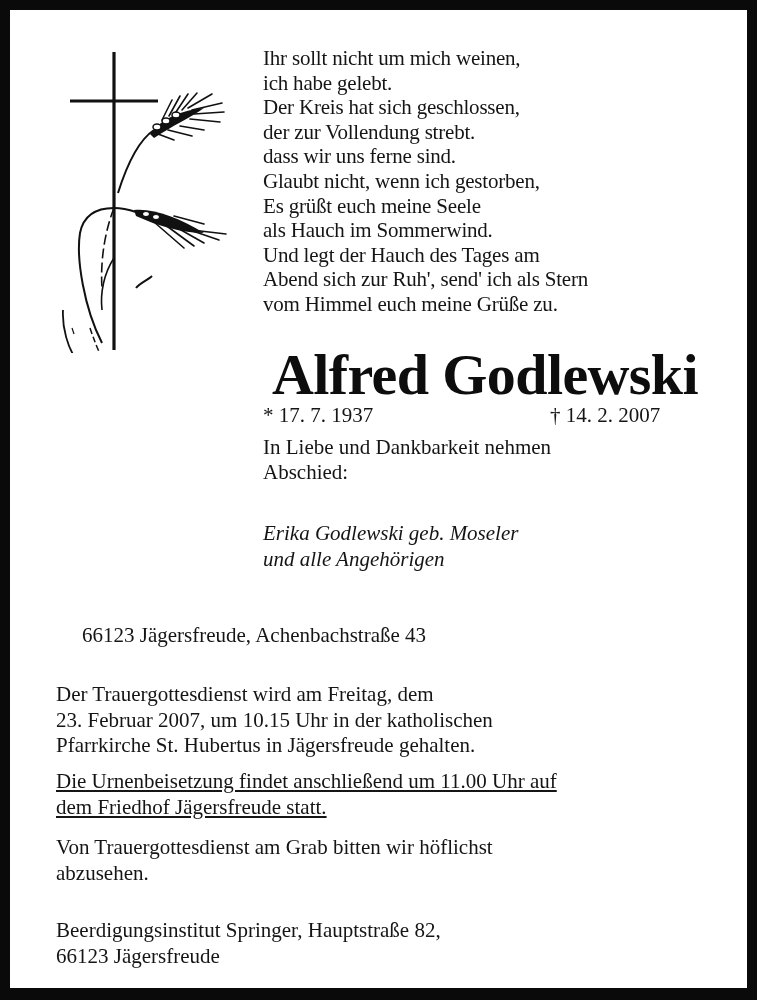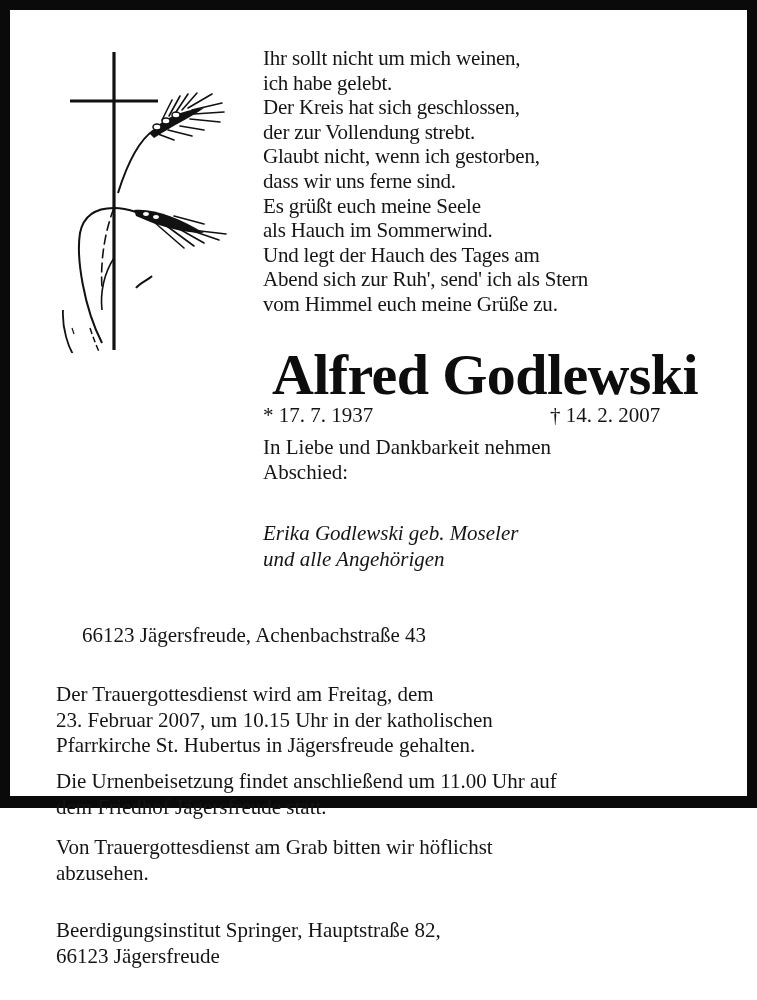--- a/index.html
+++ b/index.html
@@ -11,21 +11,21 @@
       width: 757px;
       height: 1000px;
       position: relative;
       overflow: hidden;
       font-family: "Liberation Serif", "DejaVu Serif", serif;
       color: #151515;
     }
     .frame {
       position: absolute;
       left: 0; top: 0;
-      width: 757px; height: 808px;
+      width: 757px; height: 1000px;
       box-sizing: border-box;
       border-style: solid;
       border-color: #0a0a0a;
       border-width: 10px 10px 12px 10px;
       background: #ffffff;
     }
     .emblem {
       position: absolute;
       left: 44px;
       top: 38px;
@@ -93,21 +93,21 @@
     }
     .notice {
       position: absolute;
       left: 46px;
       font-size: 21px;
       line-height: 25.5px;
       width: 680px;
     }
     .notice .line { display: block; white-space: nowrap; }
     .notice.service { top: 672px; }
-    .notice.urn { top: 759px; }
+    .notice.urn { top: 759px; text-decoration: underline; }
     .notice.condolence { top: 825px; }
     .notice.undertaker { top: 908px; }
   </style>
 </head>
 <body>
 
 <div class="frame">
 
   <svg class="emblem" viewBox="0 0 180 305" xmlns="http://www.w3.org/2000/svg">
 
@@ -157,22 +157,22 @@
     <path d="M9 262 C 8 280, 14 300, 22 311" fill="none" stroke="#111" stroke-width="1.8"></path>
     <path d="M36 280 C 40 292, 44 302, 48 310" fill="none" stroke="#111" stroke-width="1.5" stroke-dasharray="6 3"></path>
     <path d="M18 280 L 20 286" stroke="#111" stroke-width="1.2"></path>
   </svg>
 
   <div class="poem">
     <span class="line">Ihr sollt nicht um mich weinen,</span>
     <span class="line">ich habe gelebt.</span>
     <span class="line">Der Kreis hat sich geschlossen,</span>
     <span class="line">der zur Vollendung strebt.</span>
+    <span class="line">dass wir uns ferne sind.</span>
     <span class="line">Glaubt nicht, wenn ich gestorben,</span>
-    <span class="line">dass wir uns ferne sind.</span>
     <span class="line">Es grüßt euch meine Seele</span>
     <span class="line">als Hauch im Sommerwind.</span>
     <span class="line">Und legt der Hauch des Tages am</span>
     <span class="line">Abend sich zur Ruh', send' ich als Stern</span>
     <span class="line">vom Himmel euch meine Grüße zu.</span>
   </div>
 
   <h1 class="name">Alfred Godlewski</h1>
 
   <div class="dates">

